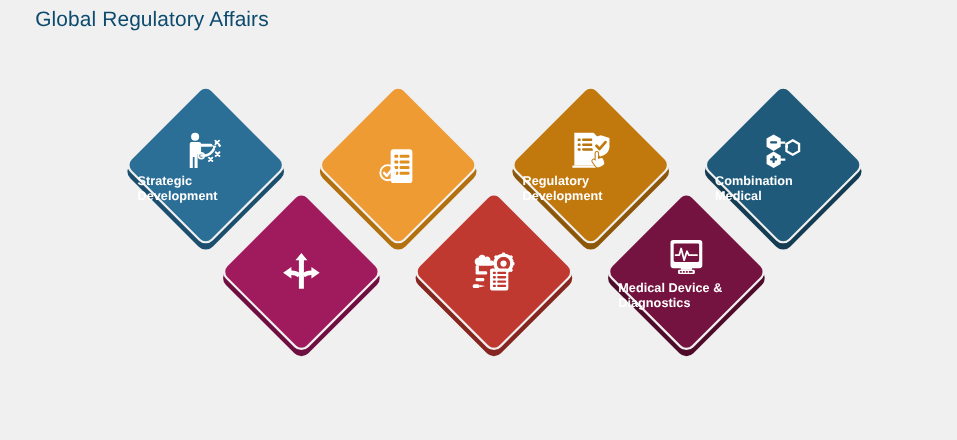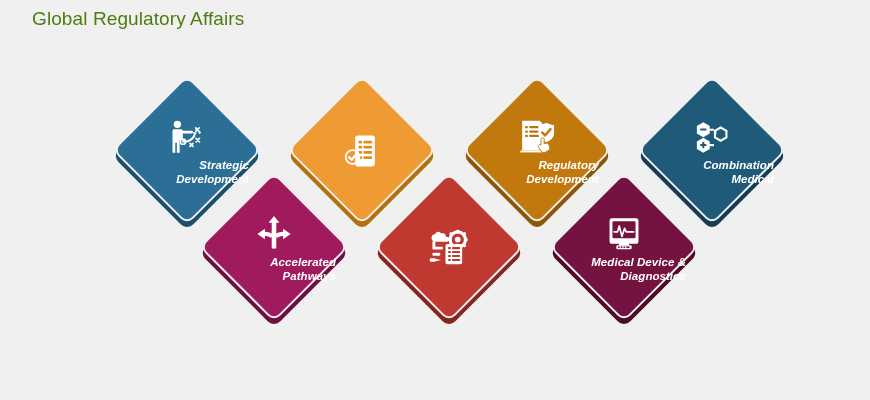--- a/index.html
+++ b/index.html
@@ -79,32 +79,31 @@
     justify-content: center;
     margin-bottom: 3px;
   }
   .node-icon svg {
     display: block;
   }
   .node-label {
     color: #ffffff;
     font-size: 11.5px;
     line-height: 14px;
-    text-align: right;
+    text-align: left;
     width: 124px;
     font-weight: 700;
     letter-spacing: 0.05px;
     white-space: pre-line;
-    font-style: italic;
   }
 </style>
 </head>
 <body style="background: rgb(240, 240, 240);">
 
-<div id="page-title" style="color: #4d7c0f;">Global Regulatory Affairs</div>
+<div id="page-title" style="color: #0c4a6e;">Global Regulatory Affairs</div>
 
 <div id="diagram">
     <div class="node" style="left: 112px; top: 75px;">
       <div class="dia-wrap">
         <div class="dia-shadow" style="background: rgb(28, 79, 110);"></div>
         <div class="dia-face" style="background: rgb(43, 110, 150); border: 2px solid rgb(240, 240, 240);"></div>
       </div>
       <div class="node-content">
         <div class="node-icon">
     <svg viewBox="0 0 48 40" width="42" height="36" aria-hidden="true">
@@ -232,22 +231,20 @@
         <div class="node-icon">
     <svg viewBox="0 0 48 42" width="42" height="37" aria-hidden="true">
       <g fill="#ffffff">
         <path d="M24 1l6.2 7.6h-3.6v10h-5.2v-10h-3.6z"></path>
         <path d="M21.4 18.2h5.2v20h-5.2z"></path>
         <path d="M23.2 22.5c-2.6-2.4-6-3.4-9.6-3.4v-3.6l-8.6 6 8.6 6v-3.6c2.5 0 4.8.7 6.7 2.2z"></path>
         <path d="M24.8 22.5c2.6-2.4 6-3.4 9.6-3.4v-3.6l8.6 6-8.6 6v-3.6c-2.5 0-4.8.7-6.7 2.2z"></path>
       </g>
     </svg>
         </div>
-        <div class="node-label">Accelerated
-Pathways</div>
       </div>
     </div>
     <div class="node" style="left: 374px; top: 172px;">
       <div class="dia-wrap">
         <div class="dia-shadow" style="background: rgb(134, 38, 32);"></div>
         <div class="dia-face" style="background: rgb(191, 57, 48); border: 2px solid rgb(240, 240, 240);"></div>
       </div>
       <div class="node-content">
         <div class="node-icon">
     <svg viewBox="0 0 48 42" width="42" height="37" aria-hidden="true">

